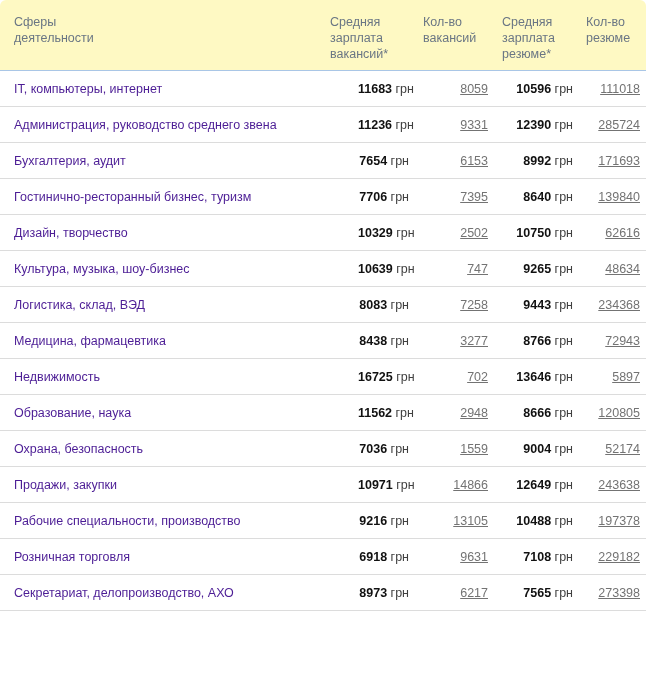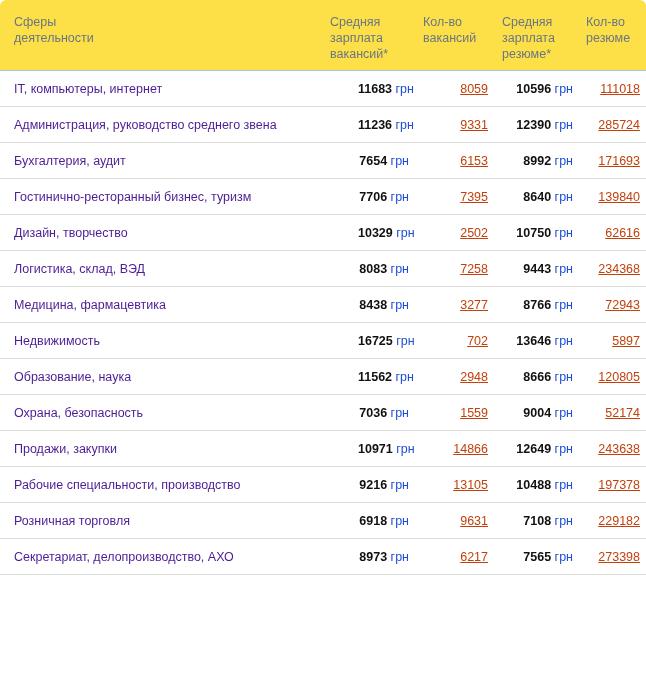--- a/index.html
+++ b/index.html
@@ -1,20 +1,20 @@
 <!DOCTYPE html>
 <html><head>
 <meta charset="utf-8">
 <style>
   html, body { margin: 0; padding: 0; background: #ffffff; }
   body { width: 646px; height: 684px; overflow: hidden; font-family: "Liberation Sans", sans-serif; font-size: 12px; color: #333333; }
   .wrap { position: relative; width: 646px; }
   table { border-collapse: collapse; width: 646px; table-layout: fixed; }
   thead th {
-    background: #fde047;
+    background: #fef9c3;
     color: #6a7684;
     font-weight: normal;
     text-align: left;
     vertical-align: top;
     font-size: 12.5px;
     line-height: 16px;
     padding: 14px 0 0 0;
     height: 56px;
     border-bottom: 1px solid #a9c6e6;
   }
@@ -24,23 +24,23 @@
     height: 35px;
     border-bottom: 1px solid #dcdcdc;
     padding: 0;
     vertical-align: middle;
     white-space: nowrap;
     font-size: 12.5px;
   }
   td.name { padding-left: 14px; color: #4c1d95; }
   td.num { text-align: right; color: #222222; }
   td.num b { font-weight: bold; color: #111111; margin-left: 28px; }
-  td.num .cur { color: #1d4ed8; }
+  td.num .cur { color: #404040; }
   td.link { text-align: right; }
-  td.link a { color: #c2410c; text-decoration: underline; }
+  td.link a { color: #737373; text-decoration: underline; }
   col.c1 { width: 330px; }
   col.c2 { width: 79px; }
   col.c3 { width: 79px; }
   col.c4 { width: 85px; }
   col.c5 { width: 67px; }
   col.c6 { width: 6px; }
 </style>
 </head>
 <body>
 
@@ -121,20 +121,28 @@
   <tr>
     <td class="name"><span>Дизайн, творчество</span></td>
     <td class="num"><b>10329</b> <span class="cur">грн</span></td>
     <td class="link"><a href="#">2502</a></td>
     <td class="num"><b>10750</b> <span class="cur">грн</span></td>
     <td class="link"><a href="#">62616</a></td>
     <td></td>
   </tr>
 
 
+  <tr>
+    <td class="name"><span>Культура, музыка, шоу-бизнес</span></td>
+    <td class="num"><b>10639</b> <span class="cur">грн</span></td>
+    <td class="link"><a href="#">747</a></td>
+    <td class="num"><b>9265</b> <span class="cur">грн</span></td>
+    <td class="link"><a href="#">48634</a></td>
+    <td></td>
+  </tr>
 
   <tr>
     <td class="name"><span>Логистика, склад, ВЭД</span></td>
     <td class="num"><b>8083</b> <span class="cur">грн</span></td>
     <td class="link"><a href="#">7258</a></td>
     <td class="num"><b>9443</b> <span class="cur">грн</span></td>
     <td class="link"><a href="#">234368</a></td>
     <td></td>
   </tr>
 

